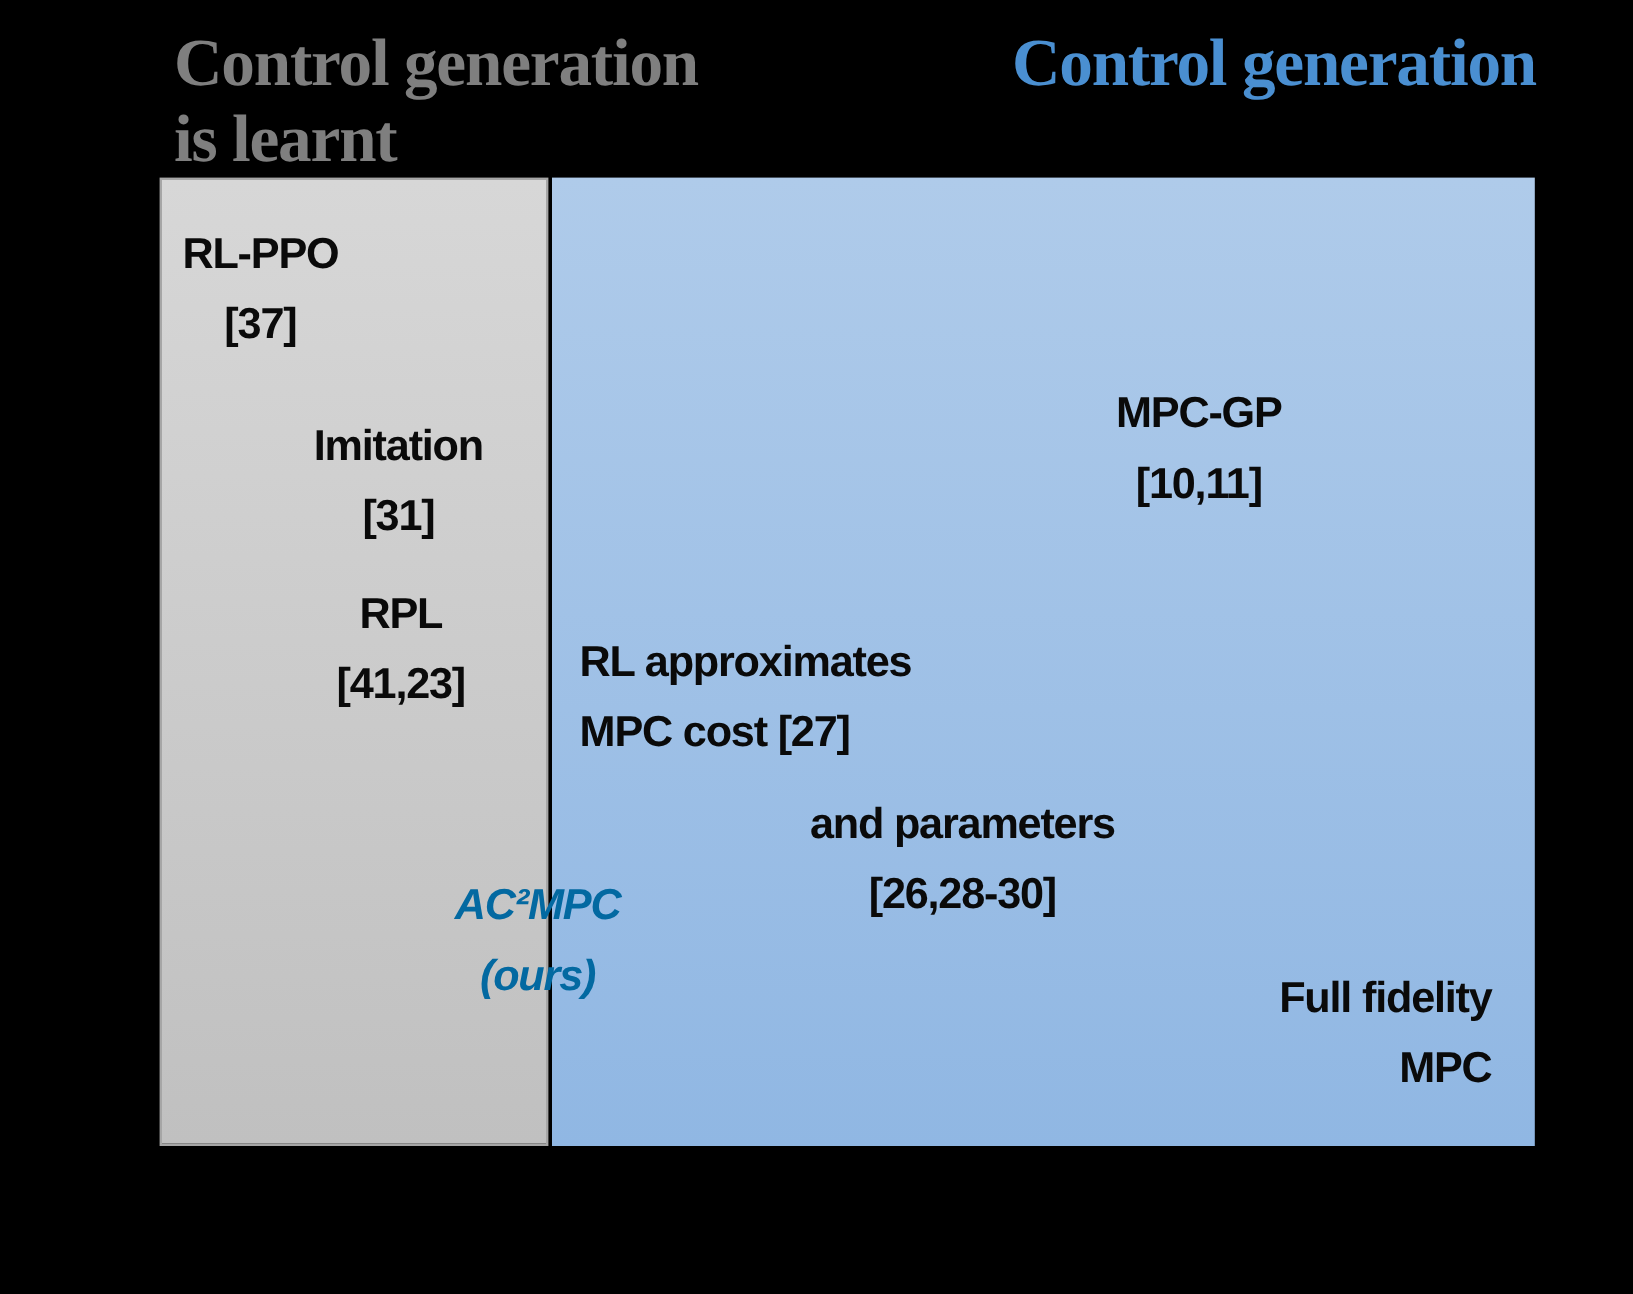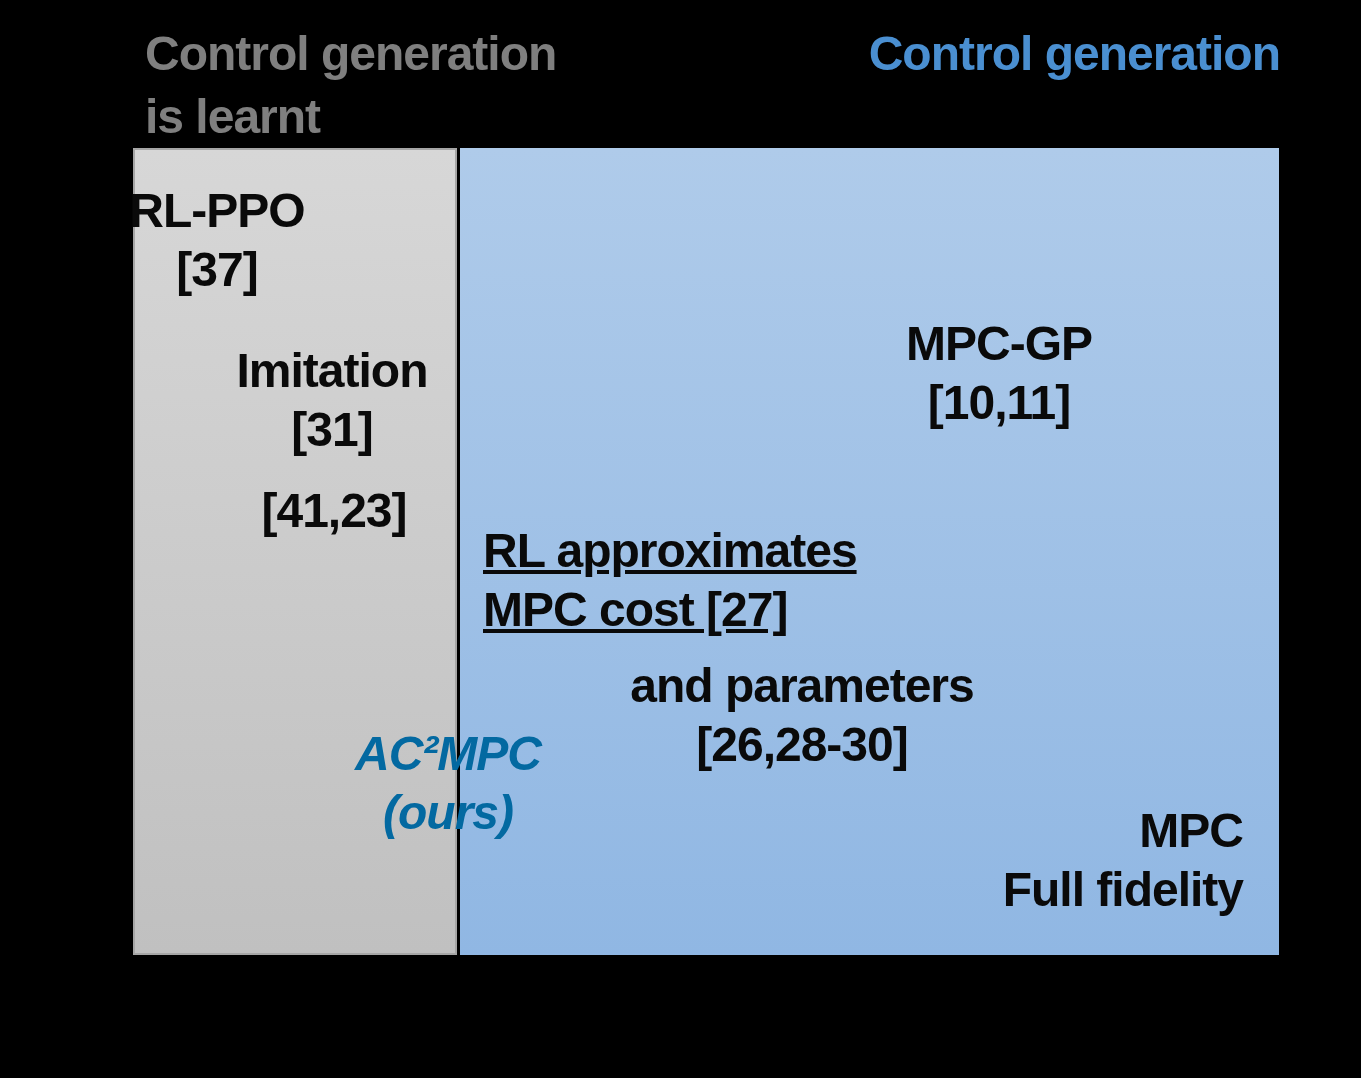--- a/index.html
+++ b/index.html
@@ -7,25 +7,26 @@
     position: relative;
     width: 1361px;
     height: 1078px;
     background: #000000;
     overflow: hidden;
     font-family: "Liberation Sans", sans-serif;
     font-weight: bold;
   }
   .heading {
     position: absolute;
-    font-size: 48px;
+    font-size: 56px;
     line-height: 63px;
     letter-spacing: -1px;
     white-space: nowrap;
     z-index: 3;
+    font-family: Liberation Serif, serif;
   }
   .heading-left  { left: 145px; top: 22px; color: #7f7f7f; text-align: left; }
   .heading-right { right: 81px; top: 22px; color: #4a8fd1; text-align: right; }
 
   .region {
     position: absolute;
     top: 148px;
     height: 807px;
     z-index: 1;
   }
@@ -37,33 +38,33 @@
     box-sizing: border-box;
   }
   .region-model {
     left: 460px;
     width: 819px;
     background: linear-gradient(#afcbea, #90b7e3);
   }
 
   .label {
     position: absolute;
-    font-size: 48px;
+    font-size: 36px;
     line-height: 59px;
     letter-spacing: -1px;
     color: #0a0a0a;
     white-space: nowrap;
     z-index: 2;
   }
   .center { transform: translateX(-50%); text-align: center; }
   .m0 { left: 217px; top: 181px; }
   .m1 { left: 332px; top: 341px; }
   .m2 { left: 334px; top: 481px; }
   .m3 { left: 999px; top: 314px; }
-  .m4 { left: 483px; top: 521px; text-align: left; text-decoration: underline; }
+  .m4 { left: 483px; top: 521px; text-align: left; }
   .m5 { left: 802px; top: 656px; }
   .m6 { right: 118px; top: 801px; text-align: right; }
   .ours {
     left: 448px;
     top: 724px;
     color: #0369a1;
     font-style: italic;
   }
 </style>
 </head>
@@ -87,41 +88,42 @@
     <div>RL-PPO</div>
     <div>[37]</div>
   </div>
 
   <div class="label center m1">
     <div>Imitation</div>
     <div>[31]</div>
   </div>
 
   <div class="label center m2">
+    <div>RPL</div>
     <div>[41,23]</div>
   </div>
 
   <div class="label center m3">
     <div>MPC-GP</div>
     <div>[10,11]</div>
   </div>
 
   <div class="label m4">
     <div>RL approximates</div>
     <div>MPC cost [27]</div>
   </div>
 
   <div class="label center m5">
     <div>and parameters</div>
     <div>[26,28-30]</div>
   </div>
 
   <div class="label m6">
+    <div>Full fidelity</div>
     <div>MPC</div>
-    <div>Full fidelity</div>
   </div>
 
   <div class="label center ours">
     <div>AC²MPC</div>
     <div>(ours)</div>
   </div>
 
 </div>
 
 </body></html>

